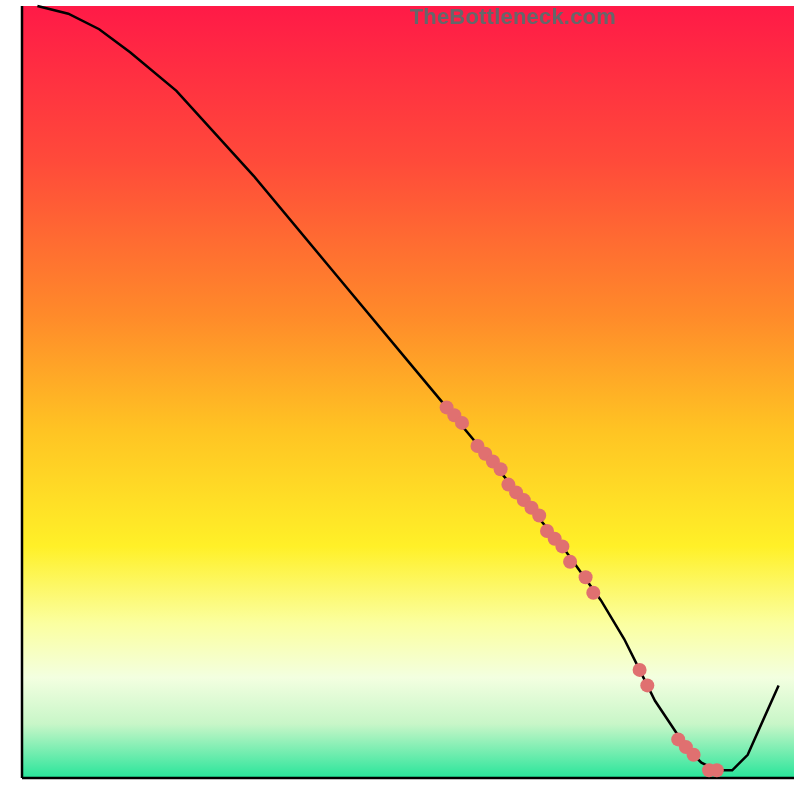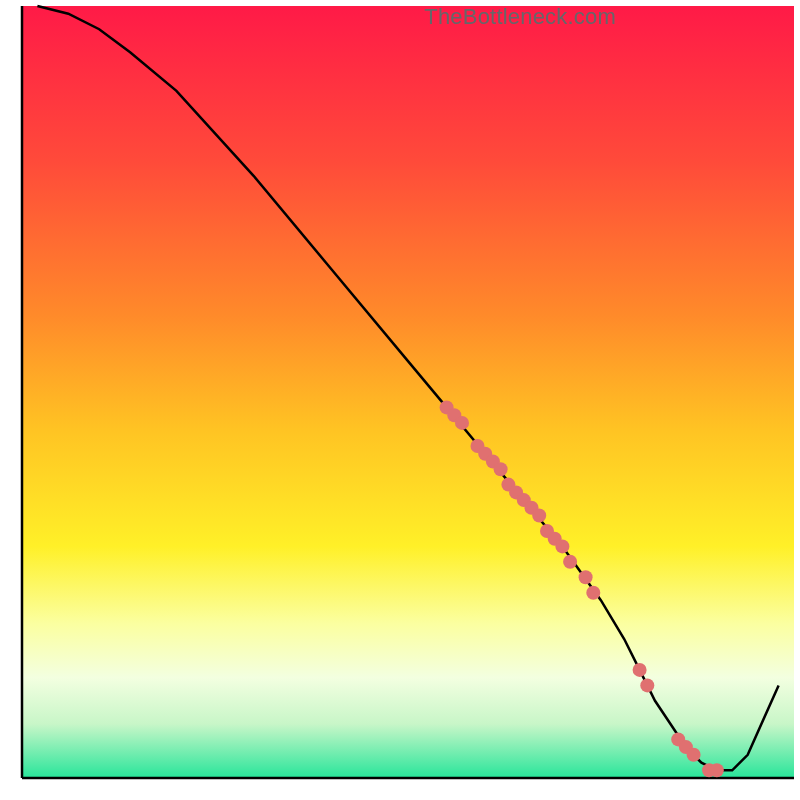--- a/index.html
+++ b/index.html
@@ -7,20 +7,21 @@
     padding: 0;
     width: 800px;
     height: 800px;
     overflow: hidden;
     background: #fff;
   }
   .stage {
     position: relative;
     width: 632px;
     height: 800px;
+    font-weight: bold;
   }
   .plot {
     position: absolute;
     left: 0; top: 0;
     width: 800px;
     height: 800px;
   }
   .defs { width: 0; height: 0; position: absolute; }
   .bg-rect { fill: url(#rainbowGrad); }
   .axis-line { stroke: #000; stroke-width: 2.5; fill: none; }

